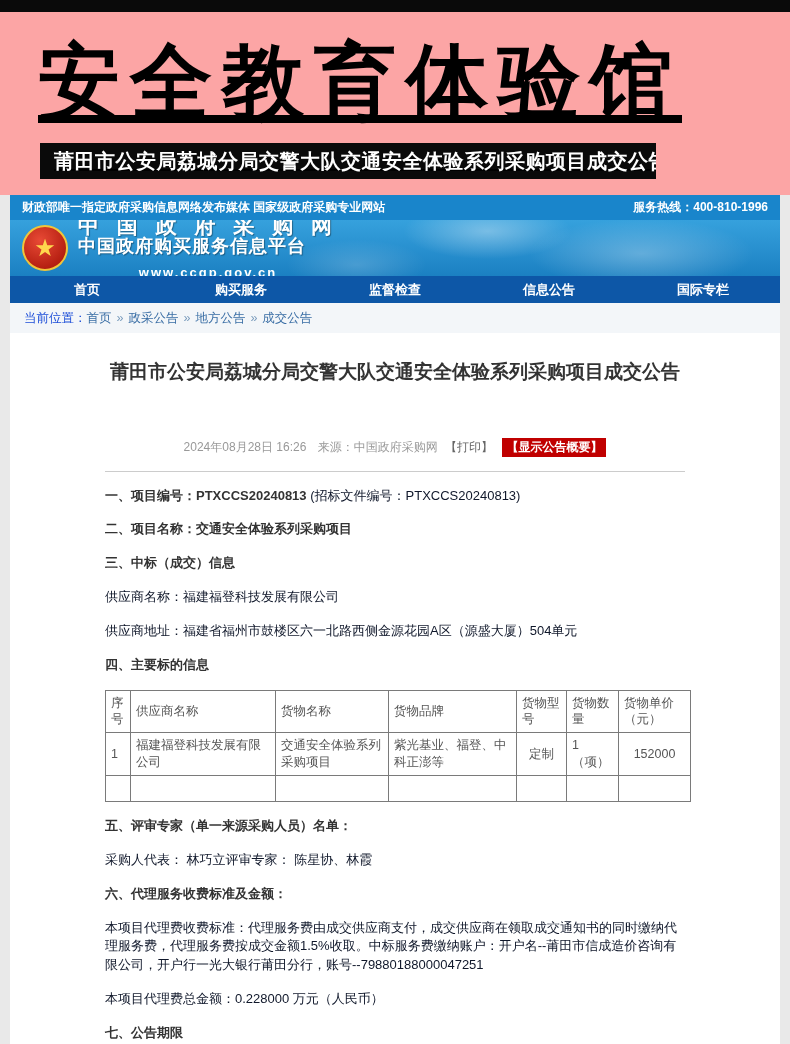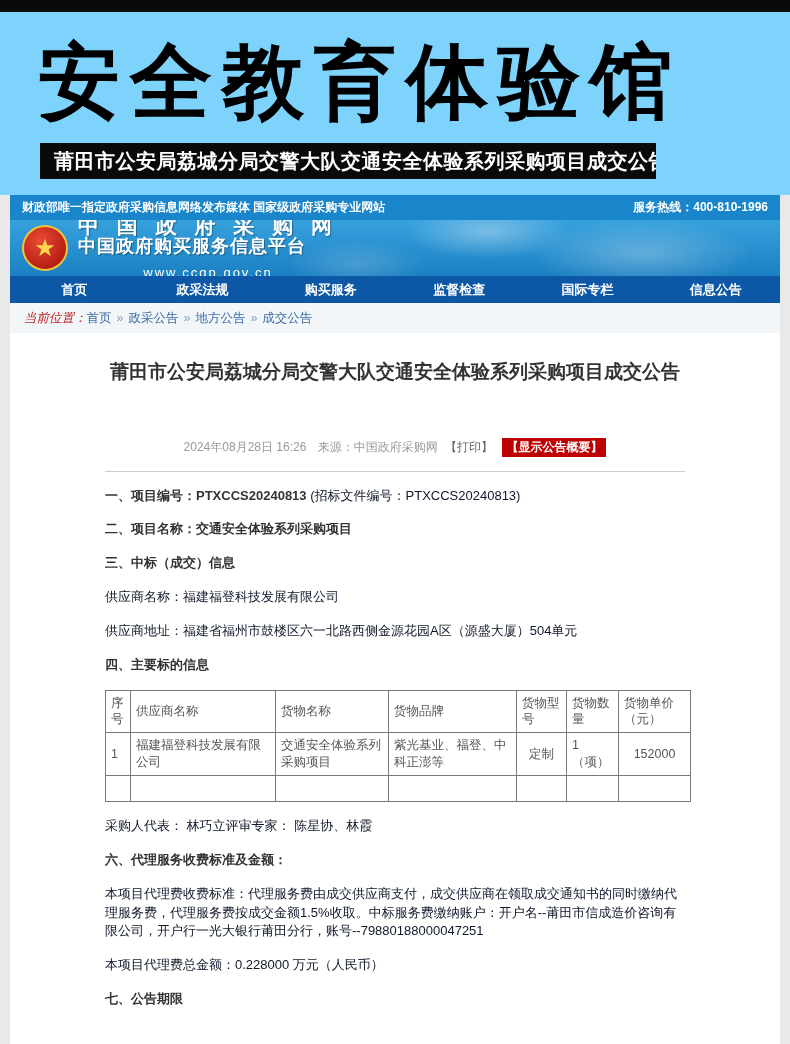--- a/index.html
+++ b/index.html
@@ -4,21 +4,21 @@
 <style>
   * { margin:0; padding:0; box-sizing:border-box; }
   body {
     font-family: "Liberation Sans", "DejaVu Sans", sans-serif;
     background:#fff; width:790px;
   }
   .page { width:790px; }
 
   
   .top-black-bar { height:12px; background:#0a0a0a; }
-  .masthead { background:#7dd3fc; padding:26px 20px 16px 38px; }
+  .masthead { background:#fca5a5; padding:26px 20px 16px 38px;text-decoration:underline; }
   .big-title {
     font-size:82px; font-weight:900; color:#000; letter-spacing:10px;
     line-height:1.08; font-family:"Liberation Sans","DejaVu Sans",sans-serif;
   }
   .subtitle-bar {
     margin:16px 0 0 2px; width:616px; height:36px; background:#0a0a0a;
     color:#fff; font-size:20px; font-weight:bold; line-height:36px;
     padding-left:14px; letter-spacing:0.5px; white-space:nowrap; overflow:hidden;
   }
 
@@ -42,35 +42,35 @@
     width:46px; height:46px; border-radius:50%;
     background:radial-gradient(circle at 38% 32%, #e84a35, #b31d10 75%);
     border:2px solid #f0c53a; display:flex; align-items:center; justify-content:center;
     color:#ffd84d; font-size:24px; flex:0 0 auto;
   }
   .site-titles { margin-left:10px; color:#fff; }
   .site-name { font-size:21px; font-weight:bold; letter-spacing:6px; line-height:1.05;
     text-shadow:1px 1px 1px rgba(0,0,0,.35); white-space:nowrap; }
   .site-sub { font-size:18px; font-weight:bold; letter-spacing:1px; line-height:1.1;
     text-shadow:1px 1px 1px rgba(0,0,0,.35); white-space:nowrap; }
-  .site-url { font-size:13px; font-weight:normal; letter-spacing:2px; text-align:center;
+  .site-url { font-size:13px; font-weight:bold; letter-spacing:2px; text-align:center;
     margin-top:8px; }
 
   .navbar { background:#0d57a7; height:27px; display:flex; }
   .nav-item {
     flex:1; color:#fff; font-size:13px; font-weight:bold; text-align:center;
     line-height:27px; cursor:pointer; white-space:nowrap;
   }
 
   .breadcrumb-row {
     background:#f3f6f9; padding:7px 14px 6px; font-size:12.5px; color:#3a6ea5;
   }
   .breadcrumb-row .crumb { color:#3a6ea5; cursor:pointer; }
   .breadcrumb-row .sep { color:#7a9cbd; margin:0 5px; }
-  .breadcrumb-row .crumb-label { color:#b91c1c;font-style:italic; }
+  .breadcrumb-row .crumb-label { color:#1d4ed8; }
 
   
   .article-panel { background:#fff; padding:26px 95px 26px 95px; }
   .article-title {
     text-align:center; font-size:19px; font-weight:bold; color:#333;
     white-space:nowrap; letter-spacing:0;
   }
   .article-meta {
     text-align:center; font-size:12px; color:#999; margin-top:13px; white-space:nowrap;
   }
@@ -127,25 +127,24 @@
       <div class="emblem">★</div>
       <div class="site-titles">
         <div class="site-name">中 国 政 府 采 购 网</div>
         <div class="site-sub">中国政府购买服务信息平台</div>
         <div class="site-url">www.ccgp.gov.cn</div>
       </div>
     </div>
 
     <div class="navbar" id="navbar">
         <div class="nav-item">首页</div>
-        <div class="nav-item">政采法规</div>
         <div class="nav-item">购买服务</div>
         <div class="nav-item">监督检查</div>
+        <div class="nav-item">信息公告</div>
         <div class="nav-item">国际专栏</div>
-        <div class="nav-item">信息公告</div>
       </div>
 
     <div class="breadcrumb-row">
       <span class="crumb-label">当前位置：</span><span id="crumbs"><span class="crumb">首页</span><span class="sep">»</span><span class="crumb">政采公告</span><span class="sep">»</span><span class="crumb">地方公告</span><span class="sep">»</span><span class="crumb">成交公告</span></span>
     </div>
 
     <div class="article-panel">
       <div class="article-title">莆田市公安局荔城分局交警大队交通安全体验系列采购项目成交公告</div>
       <div class="article-meta">
         <span>2024年08月28日 16:26</span>
@@ -193,20 +192,21 @@
               <td></td>
               <td></td>
               <td class="center"></td>
               <td></td>
               <td class="center"></td>
             </tr>
           </tbody>
       </table>
 
       <div id="paras-after">
+          <p class="para heading"><b>五、评审专家（单一来源采购人员）名单：</b></p>
           <p class="para body"><span class="normal">采购人代表： 林巧立评审专家： 陈星协、林霞</span></p>
           <p class="para heading"><b>六、代理服务收费标准及金额：</b></p>
           <p class="para body"><span class="normal">本项目代理费收费标准：代理服务费由成交供应商支付，成交供应商在领取成交通知书的同时缴纳代理服务费，代理服务费按成交金额1.5%收取。中标服务费缴纳账户：开户名--莆田市信成造价咨询有限公司，开户行一光大银行莆田分行，账号--79880188000047251</span></p>
           <p class="para body"><span class="normal">本项目代理费总金额：0.228000 万元（人民币）</span></p>
           <p class="para heading"><b>七、公告期限</b></p>
         </div>
     </div>
 
   </div>
 </div>

